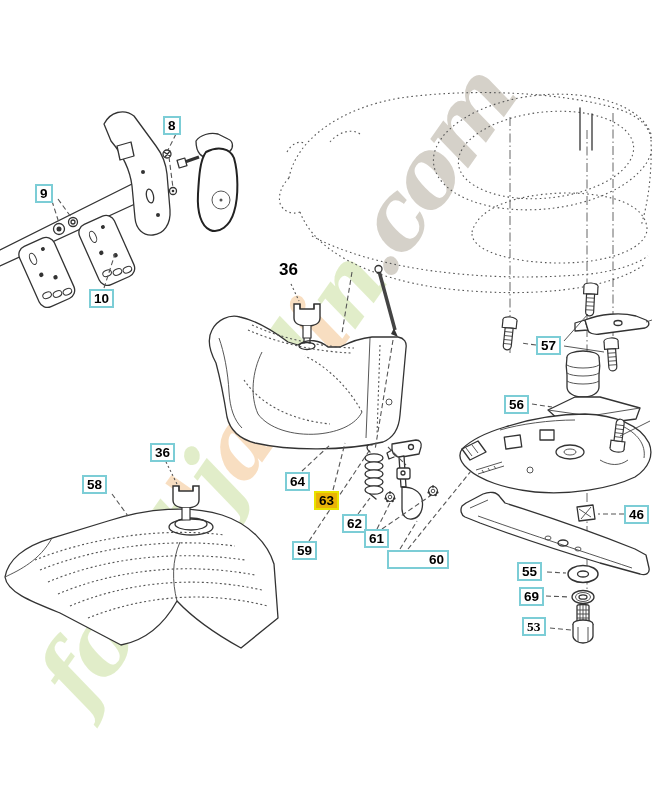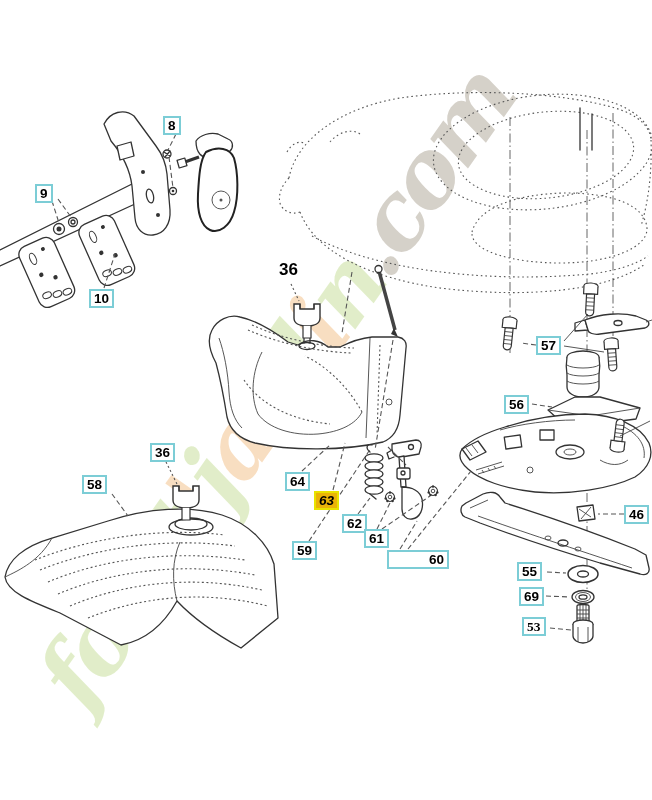--- a/index.html
+++ b/index.html
@@ -12,21 +12,21 @@
   .thin{fill:none;stroke:#444;stroke-width:0.9;}
   .dk{fill:#fff;stroke:#222;stroke-width:2;}
   .dot{fill:none;stroke:#555;stroke-width:1.1;stroke-dasharray:1.6 3;}
   .lead{fill:none;stroke:#555;stroke-width:1.1;stroke-dasharray:5 3;}
   .dotted{fill:none;stroke:#555;stroke-width:1.1;stroke-dasharray:2 2.5;}
   .dashdot{fill:none;stroke:#666;stroke-width:1;stroke-dasharray:9 3 1.5 3;}
   
   .part-label{position:absolute;box-sizing:border-box;background:#fff;
       border:2px solid #7ccdd6;color:#000;font:bold 13.5px/15px "Liberation Sans",sans-serif;
       padding:0 3px;letter-spacing:0;white-space:nowrap;}
-  .part-label.highlight{background:#eab308;border-color:#e9e300;font-style:italic;}
+  .part-label.highlight{background:#eab308;border-color:#e9e300;}
   .part-label.plain{background:transparent;border:none;font-size:17px;line-height:18px;padding:0;}
 </style>
 </head>
 <body>
 
 <div class="stage">
 
 <svg width="652" height="800" viewBox="0 0 652 800">
 
   <g opacity="0.55" transform="translate(86,714) rotate(-55)" font-family="'DejaVu Serif',serif" font-style="italic" font-weight="bold" font-size="92">

